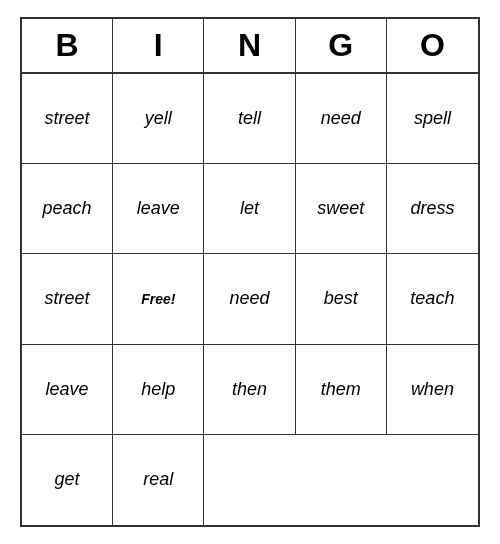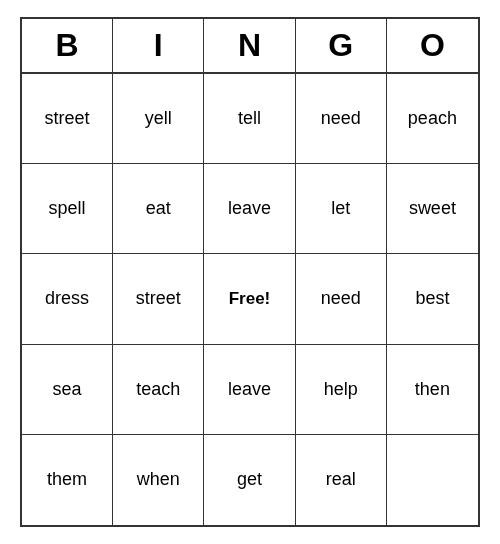--- a/index.html
+++ b/index.html
@@ -53,63 +53,62 @@
 
     .bingo-cell {
       border-right: 1px solid #333;
       border-bottom: 1px solid #333;
       display: flex;
       justify-content: center;
       align-items: center;
       text-align: center;
       font-size: 18px;
       padding: 4px;
+      font-style: italic;
     }
 
     .bingo-cell:nth-child(5n) {
       border-right: none;
     }
 
     .bingo-cell:nth-child(n+21) {
       border-bottom: none;
     }
 
     .bingo-cell.free {
-      font-size: 17px;
+      font-size: 14px;
       font-weight: bold;
     }
   </style>
 </head>
 <body>
 
 <div class="bingo-card">
   <div class="bingo-header">
     <div class="bingo-header-cell">B</div>
     <div class="bingo-header-cell">I</div>
     <div class="bingo-header-cell">N</div>
     <div class="bingo-header-cell">G</div>
     <div class="bingo-header-cell">O</div>
   </div>
   <div class="bingo-body" id="bingo-body">
   <div class="bingo-cell">street</div>
       <div class="bingo-cell">yell</div>
       <div class="bingo-cell">tell</div>
       <div class="bingo-cell">need</div>
+      <div class="bingo-cell">spell</div>
       <div class="bingo-cell">peach</div>
-      <div class="bingo-cell">spell</div>
-      <div class="bingo-cell">eat</div>
       <div class="bingo-cell">leave</div>
       <div class="bingo-cell">let</div>
       <div class="bingo-cell">sweet</div>
       <div class="bingo-cell">dress</div>
       <div class="bingo-cell">street</div>
       <div class="bingo-cell free">Free!</div>
       <div class="bingo-cell">need</div>
       <div class="bingo-cell">best</div>
-      <div class="bingo-cell">sea</div>
       <div class="bingo-cell">teach</div>
       <div class="bingo-cell">leave</div>
       <div class="bingo-cell">help</div>
       <div class="bingo-cell">then</div>
       <div class="bingo-cell">them</div>
       <div class="bingo-cell">when</div>
       <div class="bingo-cell">get</div>
       <div class="bingo-cell">real</div>
     </div>
 </div>

